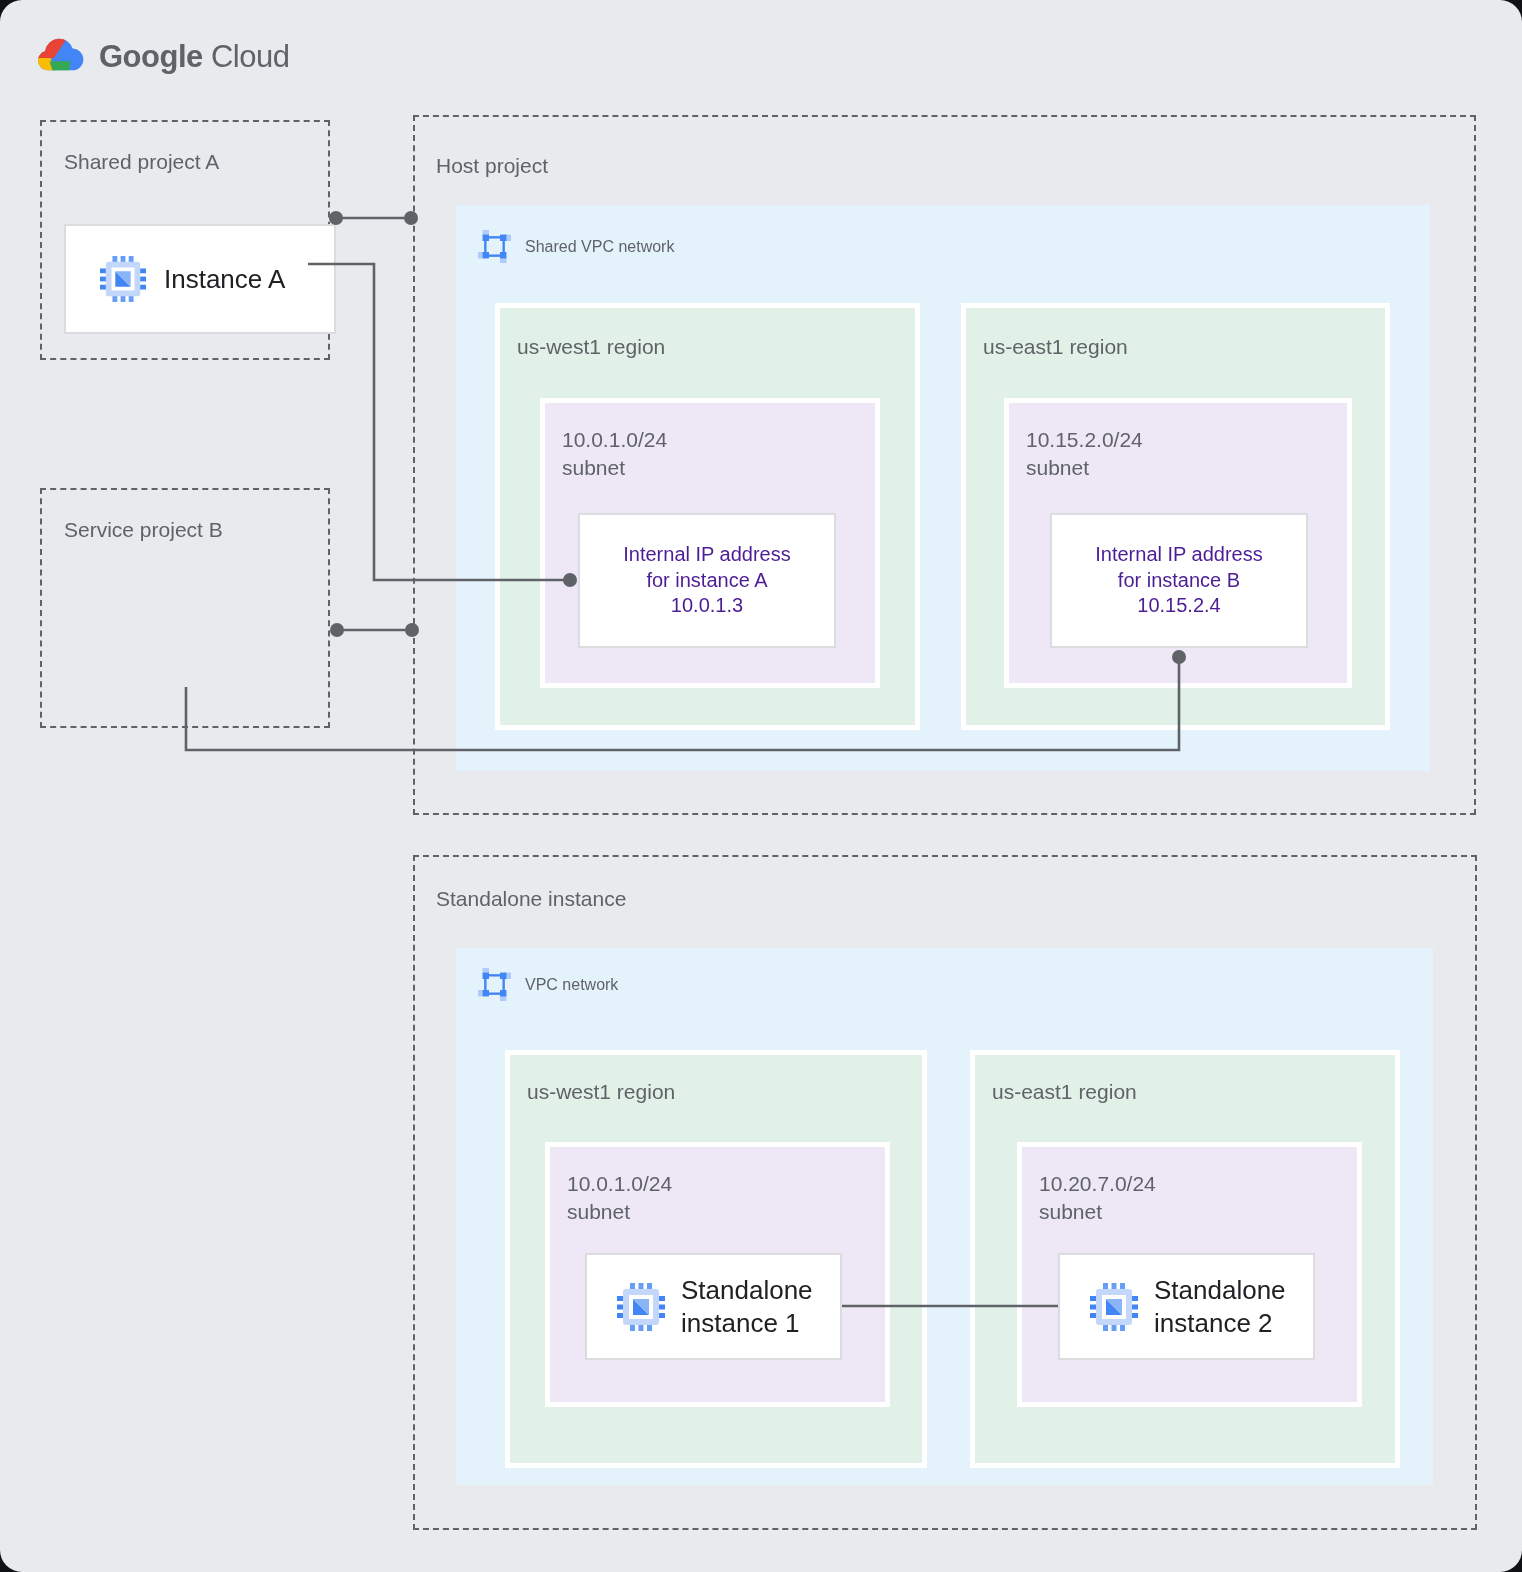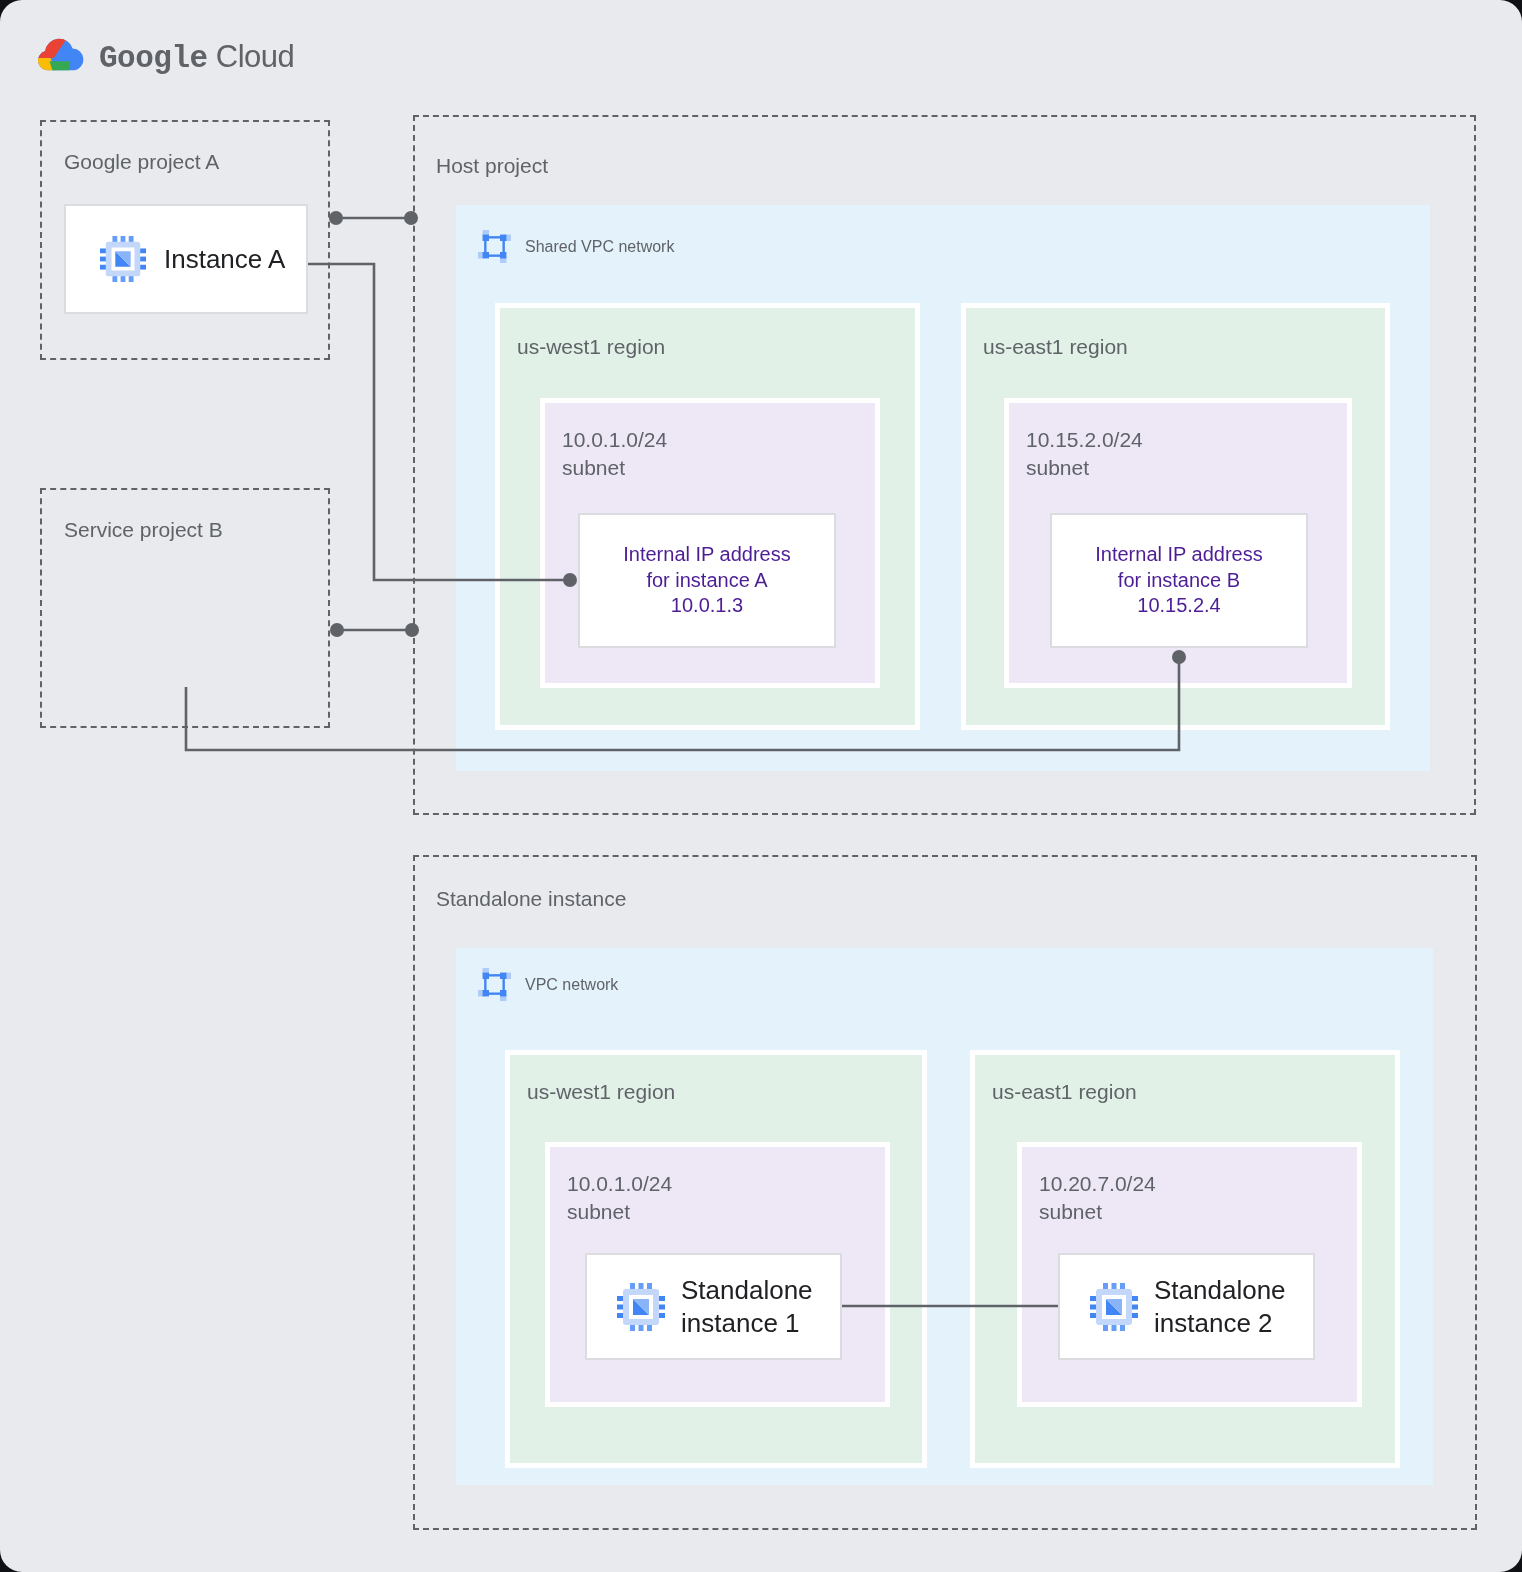--- a/index.html
+++ b/index.html
@@ -5,21 +5,21 @@
   html,body{margin:0;padding:0;background:#101114;}
   body{font-family:"Liberation Sans","DejaVu Sans",sans-serif;}
   #canvas{
     position:relative;width:1522px;height:1572px;
     background:var(--background,#E8EAED);
     border-radius:22px;overflow:hidden;margin:0 auto;
   }
   
   .logo{position:absolute;left:36px;top:36px;display:flex;align-items:center;gap:13px;}
   .logo-text{font-size:31px;color:#5F6368;letter-spacing:-0.5px;}
-  .logo-google{font-weight:700;color:#5F6368;font-family:Liberation Mono, monospace;}
+  .logo-google{font-weight:700;color:#5F6368;}
   .logo-cloud{font-weight:400;color:#5F6368;}
   
   .abs{position:absolute;box-sizing:border-box;}
   .dashed-box{border:2px dashed #5F6368;background:transparent;}
   .net-box{background:var(--network-fill,#E4F2FB);}
   .region-box{background:var(--region-fill,#E2F1E8);border:5px solid #FFFFFF;}
   .subnet-box{background:var(--subnet-fill,#EDE7F6);border:5px solid #FFFFFF;}
   .gray-label{position:absolute;font-size:21px;color:#5F6368;white-space:nowrap;line-height:1.3;}
   .two-line{white-space:normal;line-height:1.32;}
   
@@ -35,21 +35,21 @@
   
   .net-header{position:absolute;display:flex;align-items:center;gap:14px;}
   .net-header .net-label{font-size:16px;color:#5F6368;white-space:nowrap;}
   
   #connectors{position:absolute;left:0;top:0;pointer-events:none;}
   #connectors path{stroke:var(--connector,#5F6368);stroke-width:2.6;fill:none;}
   #connectors circle{fill:var(--connector,#5F6368);}
   
   #svc-a{left:40px;top:120px;width:290px;height:240px;}
   #svc-a-label{left:64px;top:148px;}
-  #card-instance-a{left:64px;top:204px;width:244px;height:110px;}
+  #card-instance-a{left:64px;top:224px;width:272px;height:110px;}
   #svc-b{left:40px;top:488px;width:290px;height:240px;}
   #svc-b-label{left:64px;top:516px;}
   #card-instance-b{left:64px;top:577px;width:244px;height:110px;}
   #host{left:413px;top:115px;width:1063px;height:700px;}
   #host-label{left:436px;top:152px;}
   #host-net{left:456px;top:205px;width:974px;height:566px;}
   #host-net-header{left:478px;top:230px;}
   #region-hw{left:495px;top:303px;width:425px;height:427px;}
   #region-hw-label{left:517px;top:333px;}
   #region-he{left:961px;top:303px;width:429px;height:427px;}
@@ -127,21 +127,21 @@
         <rect x="0" y="0" width="48" height="40" fill="#4285F4"></rect>
         <polygon points="0,0 31,0 17,21 0,21" fill="#EA4335"></polygon>
         <polygon points="0,21 14,21 21,40 0,40" fill="#FBBC05"></polygon>
         <polygon points="13,24 33,24 31,40 18,40" fill="#34A853"></polygon>
       </g>
     </svg>
     <span class="logo-text"><span class="logo-google">Google</span> <span class="logo-cloud">Cloud</span></span>
   </div>
 
   <div id="svc-a" class="abs dashed-box"></div>
-  <div id="svc-a-label" class="gray-label">Google project A</div>
+  <div id="svc-a-label" class="gray-label">Shared project A</div>
   <div id="card-instance-a" class="card instance-card">
     <svg width="46" height="46">
         <use href="#sym-chip"></use>
       </svg>
     <div class="card-label">Instance A</div>
   </div>
 
   <div id="svc-b" class="abs dashed-box"></div>
   <div id="svc-b-label" class="gray-label">Service project B</div>
 

